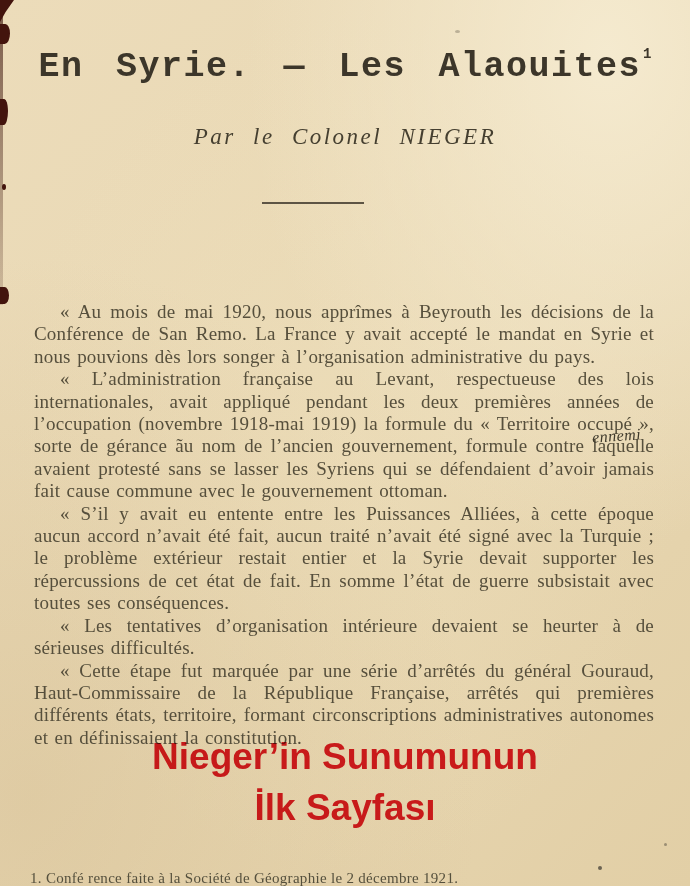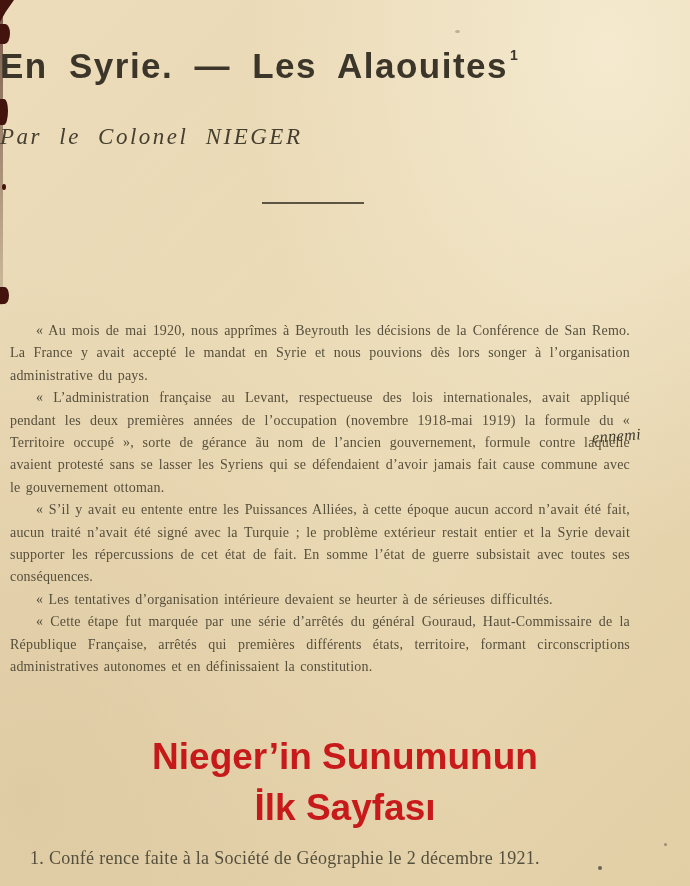--- a/index.html
+++ b/index.html
@@ -25,62 +25,62 @@
   }
   .edge-mark { position: absolute; background: #43140d; }
   .edge-mark.m1 { left: 0; top: 0;    width: 14px; height: 22px; clip-path: polygon(0 0, 100% 0, 40% 55%, 0 100%); }
   .edge-mark.m2 { left: 0; top: 24px; width: 10px; height: 20px; border-radius: 0 70% 80% 0; }
   .edge-mark.m3 { left: 0; top: 99px; width: 8px;  height: 26px; border-radius: 0 60% 70% 0; }
   .edge-mark.m4 { left: 2px; top: 184px; width: 4px; height: 6px; border-radius: 50%; }
   .edge-mark.m5 { left: 0; top: 287px; width: 9px; height: 17px; border-radius: 0 60% 60% 0; }
 
   .title {
     position: absolute; left: 0; top: 46px; width: 100%;
-    text-align: left;
-    font-family: Liberation Sans, sans-serif;
+    text-align: center;
+    font-family: Liberation Mono, monospace;
     font-weight: bold; font-size: 35px;
     letter-spacing: 1.5px; word-spacing: 10px;
     color: #3c362a;
   }
   .title sup { font-size: 14px; vertical-align: 18px; margin-left: 2px; letter-spacing: 0; }
 
   .byline {
     position: absolute; left: 0; top: 124px; width: 100%;
+    text-align: center;
     font-style: italic; font-size: 23px;
     letter-spacing: 2.5px; word-spacing: 9px;
     color: #453f30;
   }
   .separator-rule {
     position: absolute; left: 262px; top: 202px;
     width: 102px; height: 2px;
     background: #5d5444;
   }
 
   .body-text {
-    position: absolute; left: 10px; top: 301px; width: 620px;
-    font-size: 14px; line-height: 22.4px;
+    position: absolute; left: 34px; top: 301px; width: 620px;
+    font-size: 19px; line-height: 22.4px;
     letter-spacing: .2px; word-spacing: 1.5px;
     text-align: justify;
     color: #564f3c;
-    margin-top: 19px;
   }
   .body-text p { margin: 0; text-indent: 26px; }
 
   .margin-note {
     position: absolute; left: 592px; top: 427px;
     font-style: italic; font-size: 16px;
     color: #3f3a2c;
     transform: rotate(-4deg);
     letter-spacing: .5px;
     white-space: nowrap;
   }
 
   .footnote {
-    position: absolute; left: 30px; top: 848px;
-    font-size: 18px; letter-spacing: .3px;
+    position: absolute; left: 30px; top: 870px;
+    font-size: 15px; letter-spacing: .3px;
     color: #55503d;
   }
 
   .overlay-caption {
     position: absolute; left: 0; top: 731px; width: 100%;
     text-align: center;
     font-family: "Liberation Sans", sans-serif;
     font-weight: bold;
     font-size: 37px; line-height: 51px;
     color: #e01f26;

